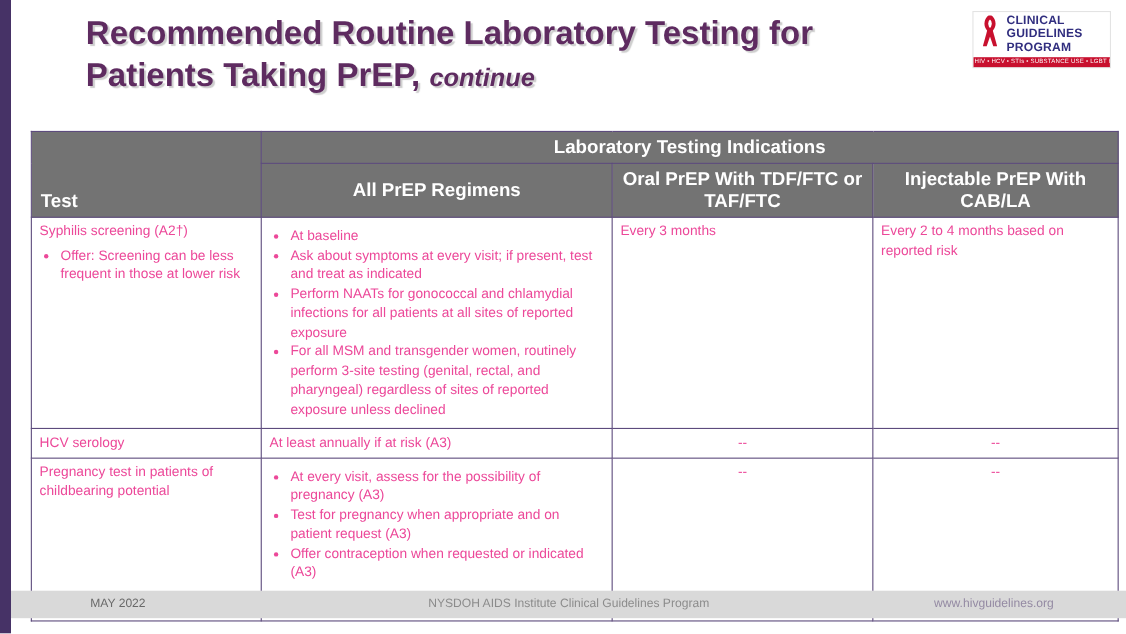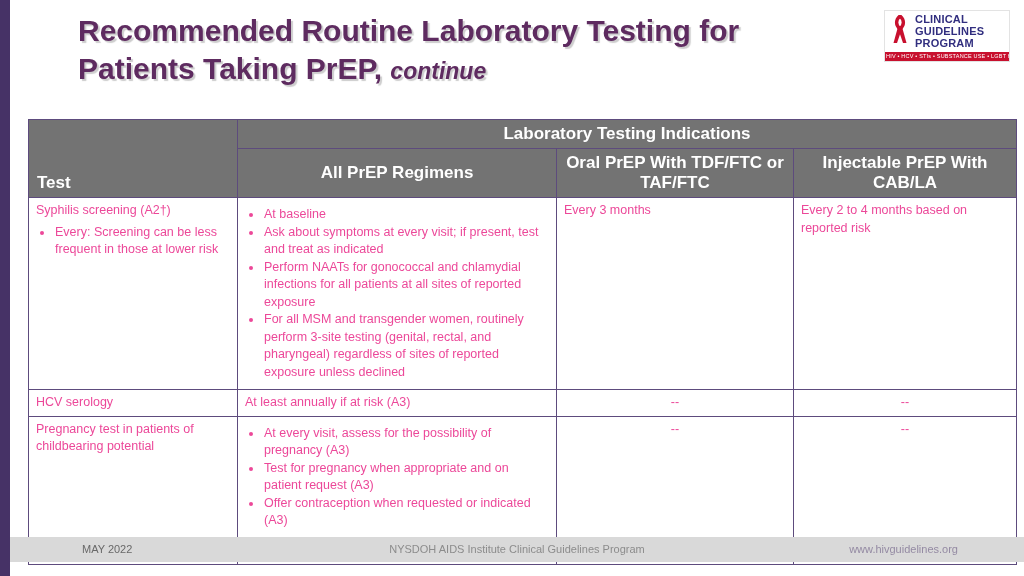--- a/index.html
+++ b/index.html
@@ -125,21 +125,21 @@
           <th class="th-col">Oral PrEP With TDF/FTC or TAF/FTC</th>
           <th class="th-col">Injectable PrEP With CAB/LA</th>
         </tr>
       </thead>
       <tbody>
 
         <tr>
           <td>
             <div>Syphilis screening (A2†)</div>
             <ul class="bullets">
-              <li>Every: Screening can be less frequent in those at lower risk</li>
+              <li>Offer: Screening can be less frequent in those at lower risk</li>
             </ul>
           </td>
           <td>
             <ul class="bullets">
               <li>At baseline</li>
               <li>Ask about symptoms at every visit; if present, test and treat as indicated</li>
               <li>Perform NAATs for gonococcal and chlamydial infections for all patients at all sites of reported exposure</li>
               <li>For all MSM and transgender women, routinely perform 3-site testing (genital, rectal, and pharyngeal) regardless of sites of reported exposure unless declined</li>
             </ul>
           </td>

